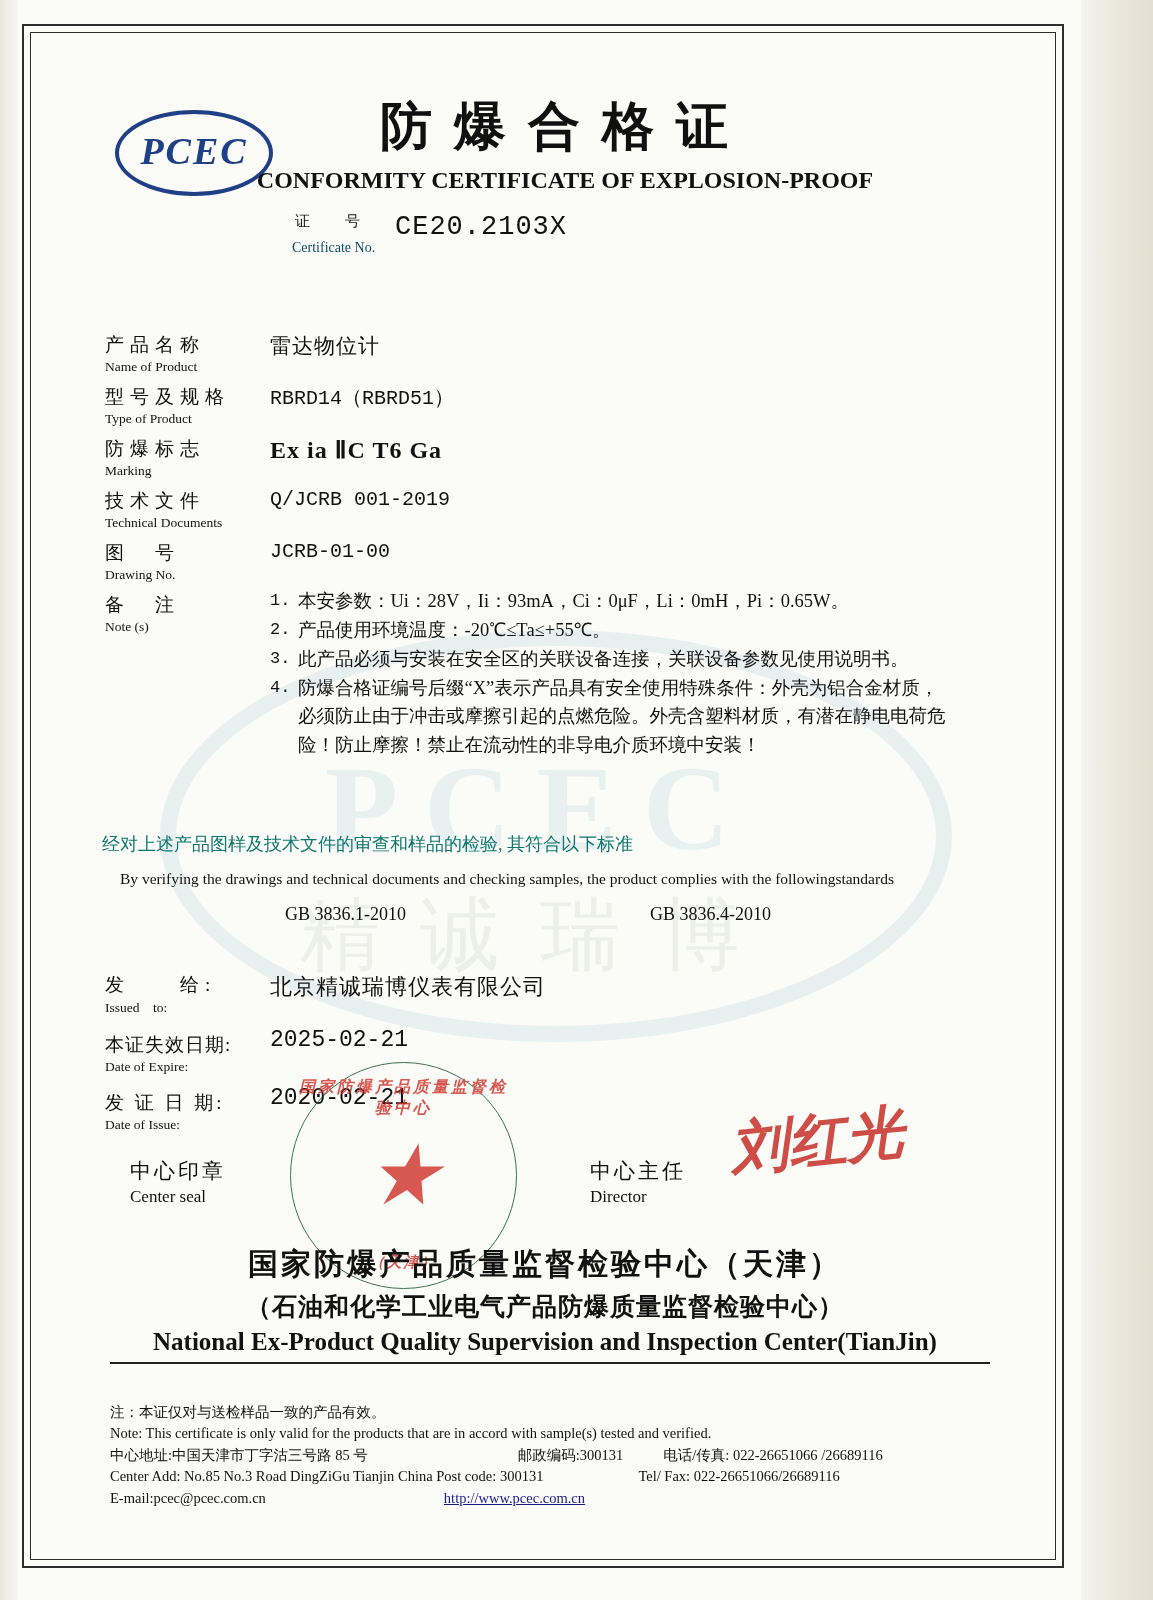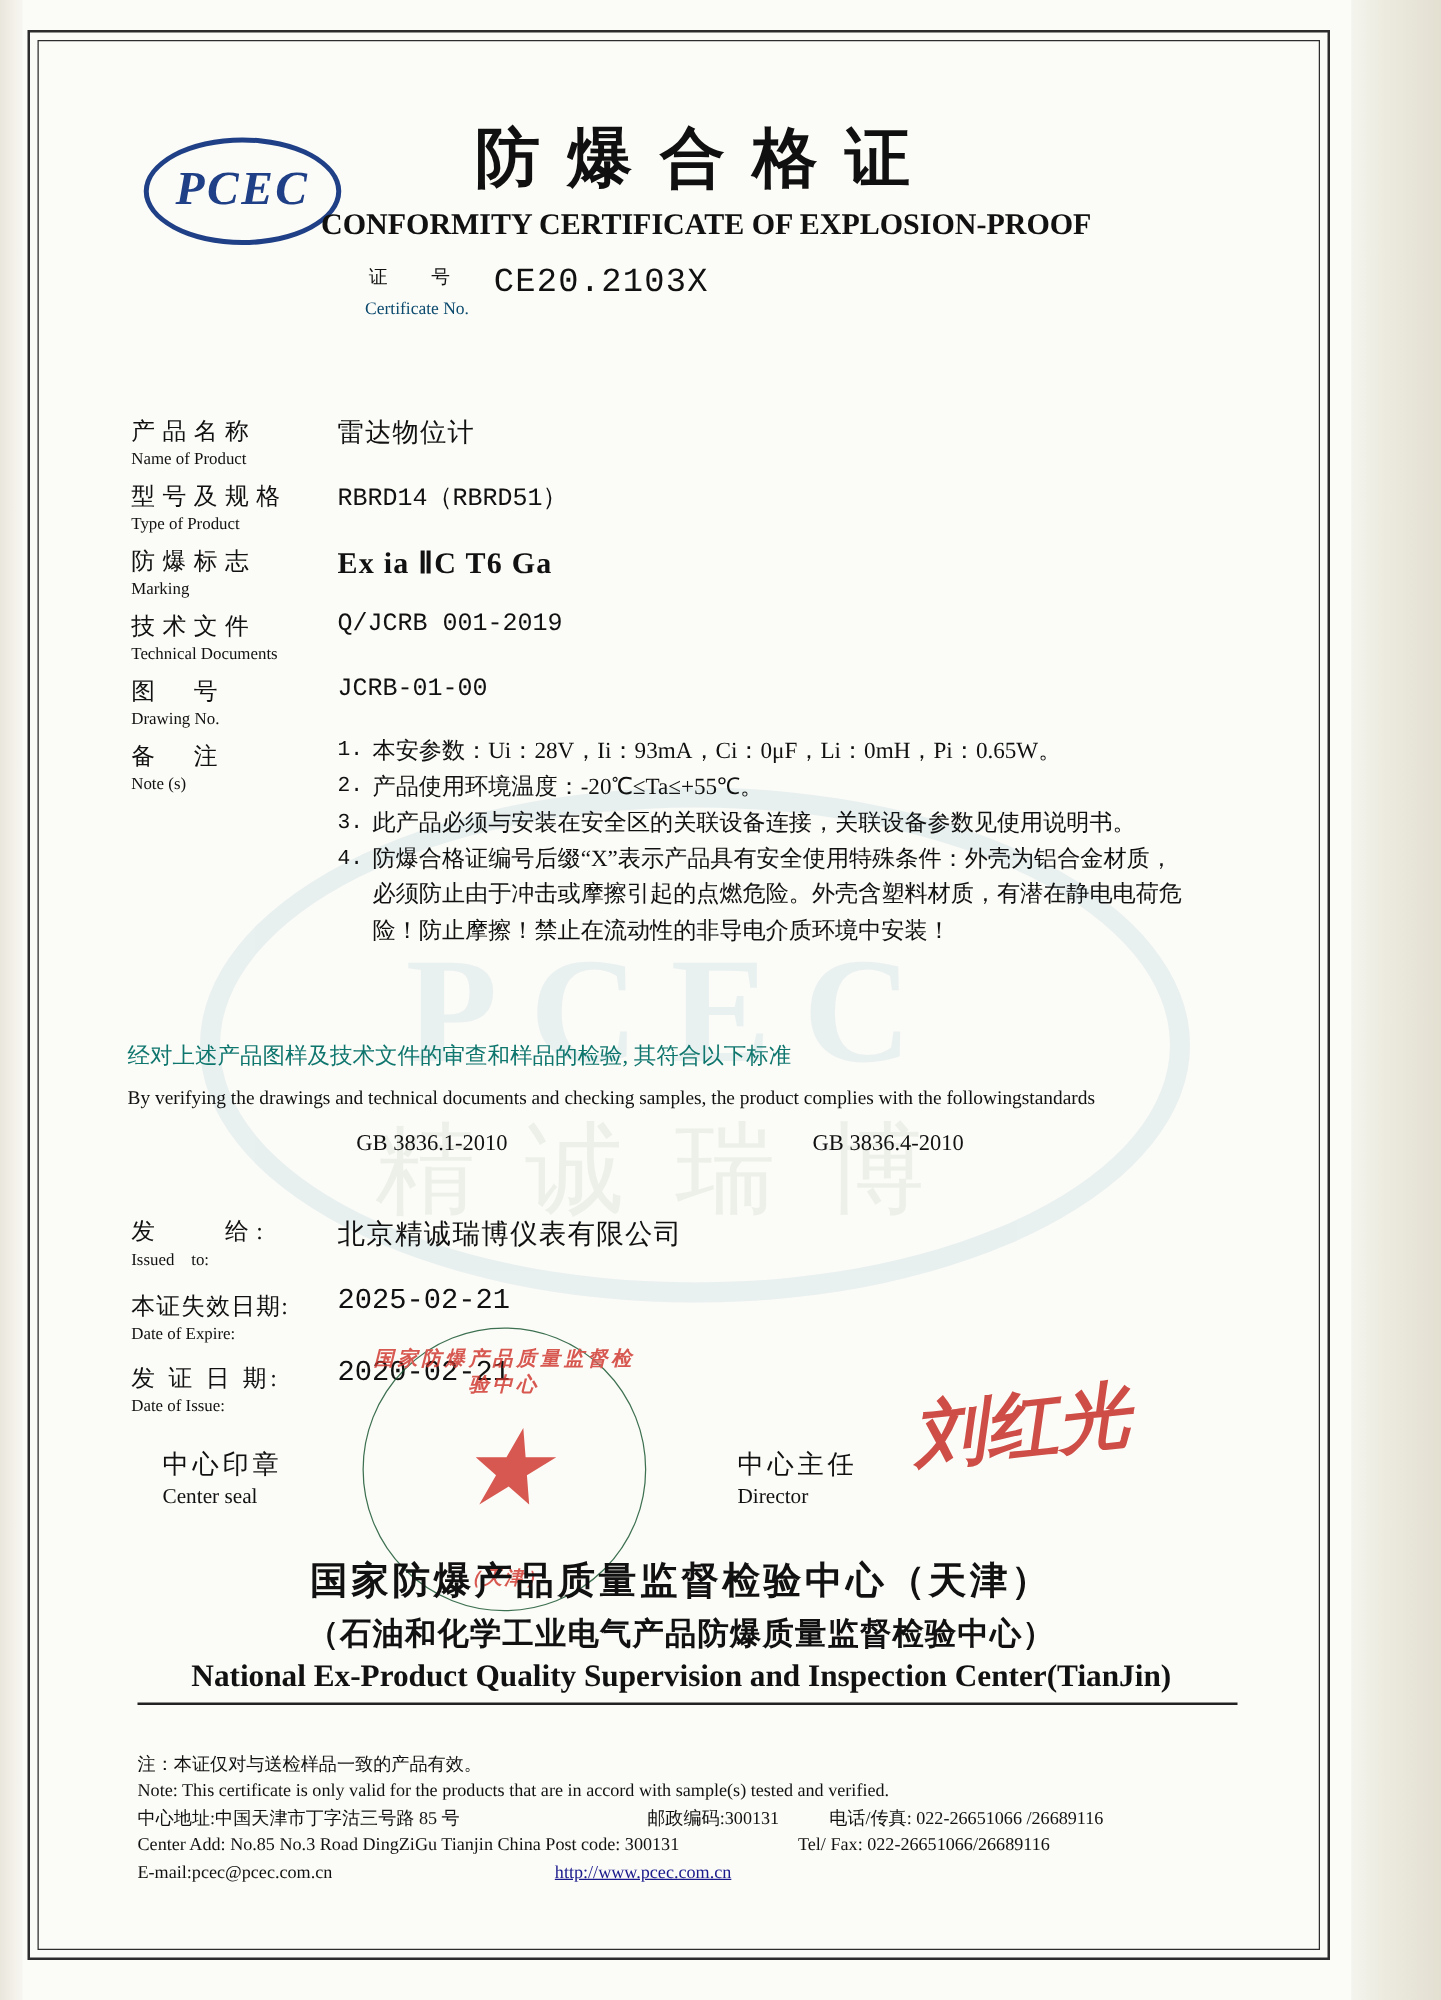--- a/index.html
+++ b/index.html
@@ -207,21 +207,21 @@
   .note-txt { flex: 1; }
 
   .complies-cn {
     position: absolute;
     left: 72px; top: 800px;
     font-size: 18px;
     color: #0f766e;
   }
   .complies-en {
     position: absolute;
-    left: 72px; top: 838px;
+    left: 90px; top: 838px;
     font-size: 15.5px;
     color: #111;
   }
   .std-left {
     position: absolute;
     left: 255px; top: 872px;
     font-size: 18px;
     color: #111;
   }
   .std-right {

